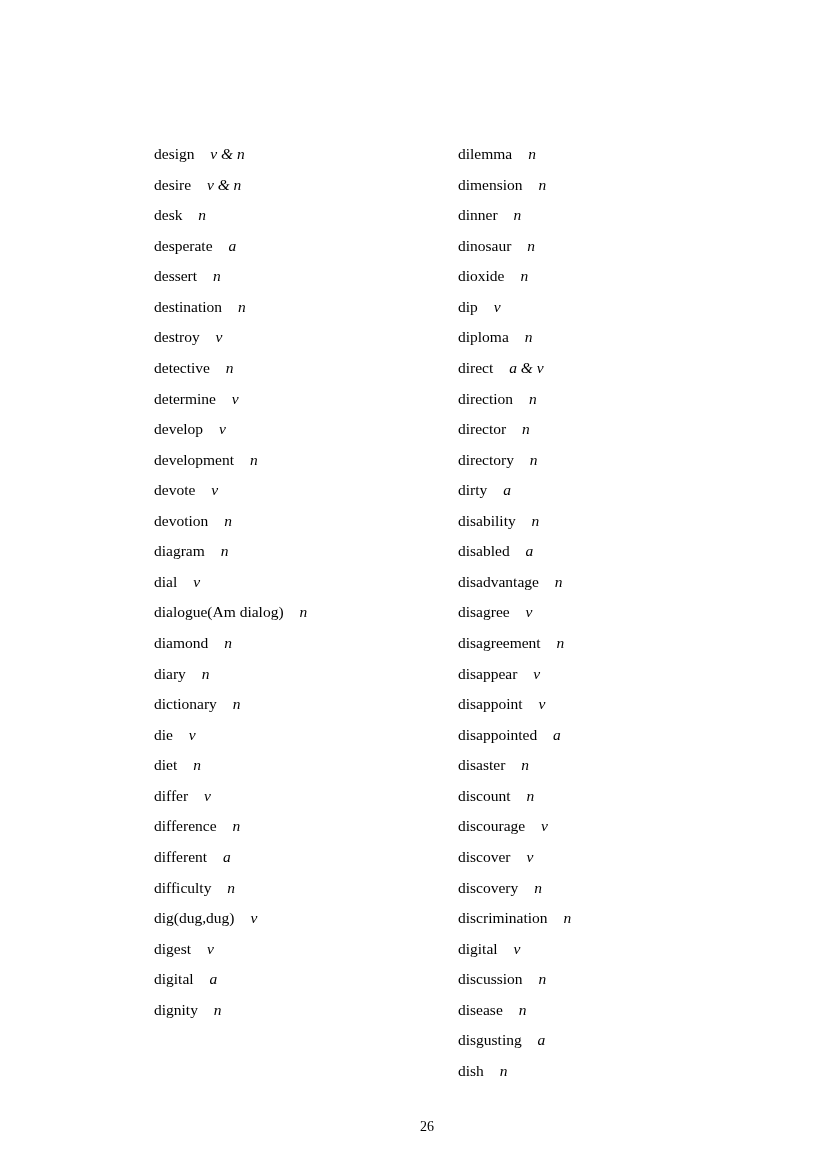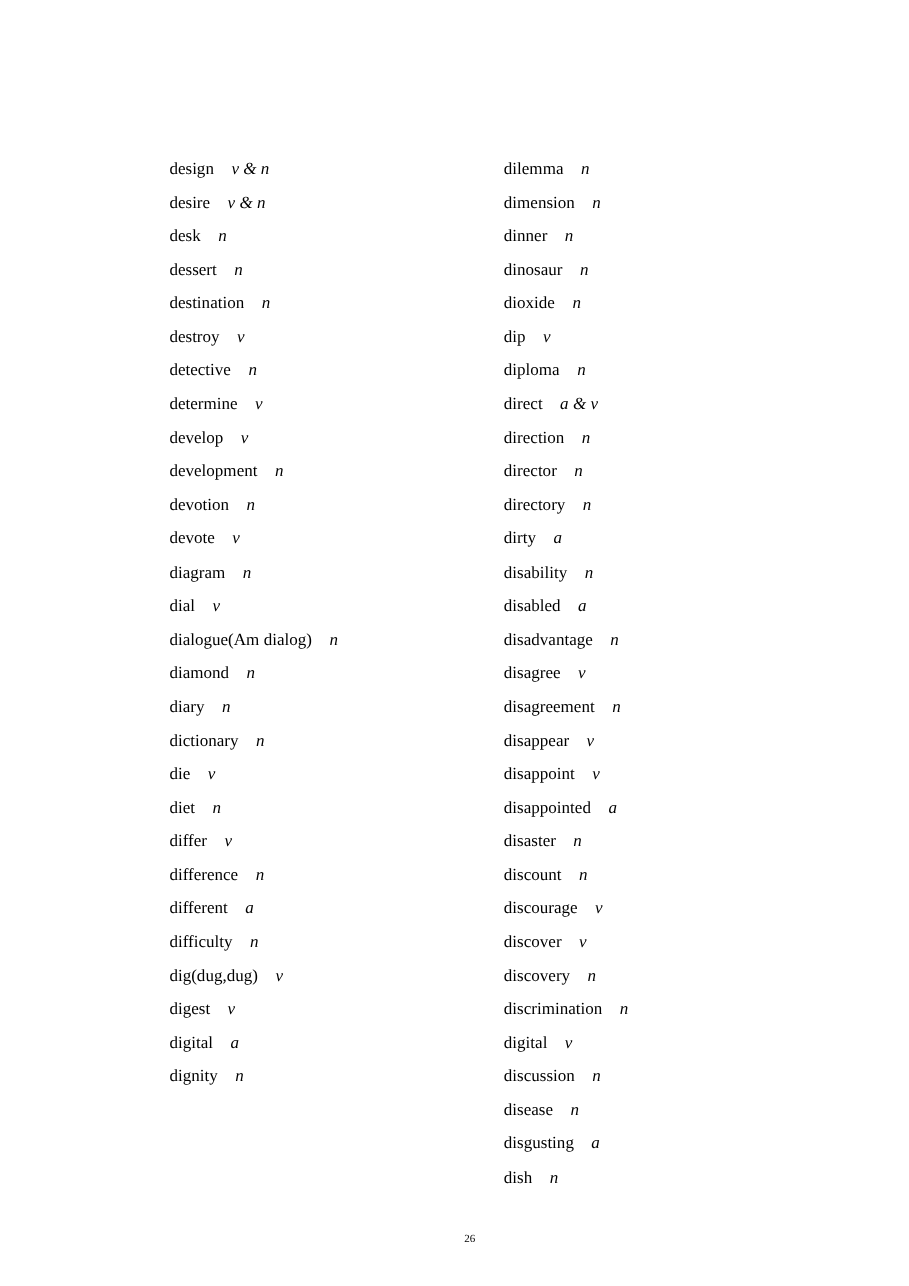--- a/index.html
+++ b/index.html
@@ -34,21 +34,21 @@
     font-style: italic;
     margin-left: 12px;
   }
   .it { }
   .page-number {
     position: absolute;
     top: 1082px;
     left: 28px;
     width: 798px;
     text-align: center;
-    font-size: 10px;
+    font-size: 14px;
     line-height: 18px;
   }
 </style>
 </head>
 <body>
 
 <div class="page">
   <div class="column col-left">
   <div class="entry">
     <span class="word">design</span>
@@ -58,20 +58,24 @@
   <div class="entry">
     <span class="word">desire</span>
     <span class="pos">v &amp; n</span>
   </div>
 
   <div class="entry">
     <span class="word">desk</span>
     <span class="pos">n</span>
   </div>
 
+  <div class="entry">
+    <span class="word">desperate</span>
+    <span class="pos">a</span>
+  </div>
 
   <div class="entry">
     <span class="word">dessert</span>
     <span class="pos">n</span>
   </div>
 
   <div class="entry">
     <span class="word">destination</span>
     <span class="pos">n</span>
   </div>
@@ -95,27 +99,27 @@
     <span class="word">develop</span>
     <span class="pos">v</span>
   </div>
 
   <div class="entry">
     <span class="word">development</span>
     <span class="pos">n</span>
   </div>
 
   <div class="entry">
+    <span class="word">devote</span>
+    <span class="pos">v</span>
+  </div>
+
+  <div class="entry">
     <span class="word">devotion</span>
     <span class="pos">n</span>
-  </div>
-
-  <div class="entry">
-    <span class="word">devote</span>
-    <span class="pos">v</span>
   </div>
 
   <div class="entry">
     <span class="word">diagram</span>
     <span class="pos">n</span>
   </div>
 
   <div class="entry">
     <span class="word">dial</span>
     <span class="pos">v</span>

